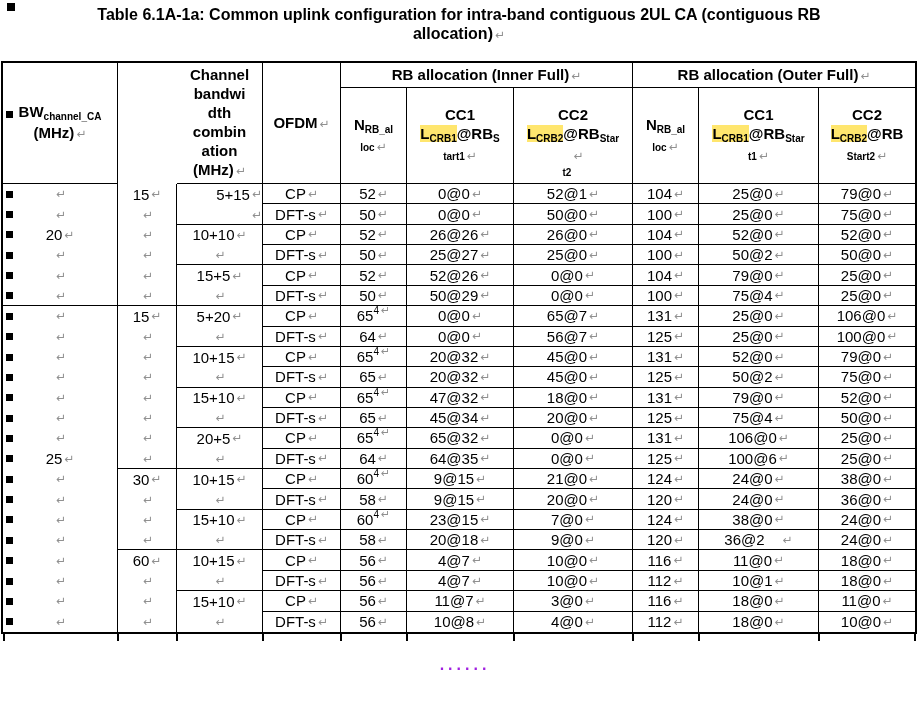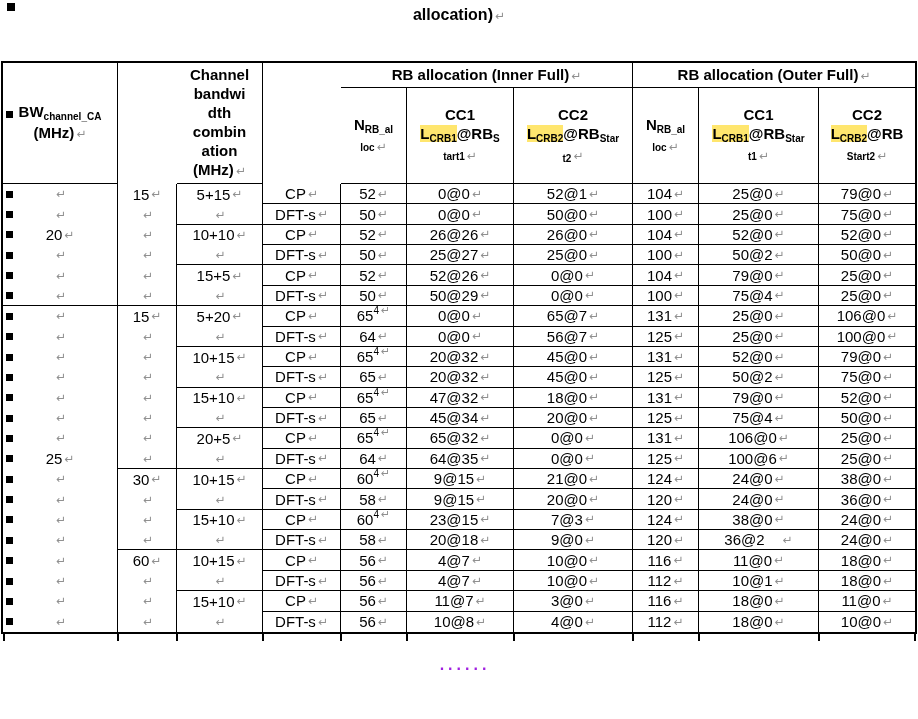--- a/index.html
+++ b/index.html
@@ -41,20 +41,21 @@
   .dots{position:absolute;top:656px;left:0;width:918px;text-align:center;
     font-weight:bold;font-size:16px;letter-spacing:4px;color:var(--dots,#A01FE0);padding-left:12px;box-sizing:border-box;}
 </style>
 </head>
 <body>
 
 <div class="page">
 
   <div class="title-bullet"></div>
   <div class="title-wrap">
+    <div>Table 6.1A-1a: Common uplink configuration for intra-band contiguous 2UL CA (contiguous RB</div>
     <div><span>allocation)</span><span class="ret">↵</span></div>
   </div>
 
   <div class="grid" id="grid">
 
     <div class="cell hdr" style="grid-area:1/1/3/2;">
       <span class="bw-bullet"></span>
       <div class="hline"><span>BW</span><span class="sub">channel_CA</span></div>
       <div class="hline"><span>(MHz)</span><span class="ret">↵</span></div>
     </div>
@@ -62,20 +63,23 @@
 
     <div class="cell hdr" style="grid-area:1/3/3/4;">
       <div class="hline">Channel</div>
       <div class="hline">bandwi</div>
       <div class="hline">dth</div>
       <div class="hline">combin</div>
       <div class="hline">ation</div>
       <div class="hline"><span>(MHz)</span><span class="ret">↵</span></div>
     </div>
 
+    <div class="cell hdr" style="grid-area:1/4/3/5;">
+      <div class="hline"><span>OFDM</span><span class="ret">↵</span></div>
+    </div>
 
     <div class="cell hdr" style="grid-area:1/5/2/8;">
       <div class="hline"><span>RB allocation (Inner Full)</span><span class="ret">↵</span></div>
     </div>
 
     <div class="cell hdr br0" style="grid-area:1/8/2/11;">
       <div class="hline"><span>RB allocation (Outer Full)</span><span class="ret">↵</span></div>
     </div>
 
     <div class="cell hdr" style="grid-area:2/5/3/6;">
@@ -85,21 +89,21 @@
 
     <div class="cell hdr" style="grid-area:2/6/3/7;">
       <div class="hline">CC1</div>
       <div class="hline"><span class="hl"><span>L</span><span class="sub">CRB1</span></span><span>@RB</span><span class="sub">S</span></div>
       <div class="hline"><span class="sub" style="top:0;">tart1</span><span class="ret">↵</span></div>
     </div>
 
     <div class="cell hdr" style="grid-area:2/7/3/8;">
       <div class="hline">CC2</div>
       <div class="hline"><span class="hl"><span>L</span><span class="sub">CRB2</span></span><span>@RB</span><span class="sub">Star</span></div>
-      <div class="hline"><span class="sub" style="top:2px;">t2</span><span class="ret">↵</span></div>
+      <div class="hline"><span class="sub" style="top:16px;">t2</span><span class="ret">↵</span></div>
     </div>
 
     <div class="cell hdr" style="grid-area:2/8/3/9;">
       <div class="hline"><span>N</span><span class="sub">RB_al</span></div>
       <div class="hline"><span class="sub" style="top:0;">loc</span><span class="ret">↵</span></div>
     </div>
 
     <div class="cell hdr" style="grid-area:2/9/3/10;">
       <div class="hline">CC1</div>
       <div class="hline"><span class="hl"><span>L</span><span class="sub">CRB1</span></span><span>@RB</span><span class="sub">Star</span></div>
@@ -315,21 +319,21 @@
         </div>
         <div class="mline">
           <span></span>
           <span class="ret">↵</span>
         </div>
         <div class="mline">
           <span></span>
           <span class="ret">↵</span>
         </div>
       </div>
-      <div class="cell mcell" style="grid-area: 3 / 3 / 5 / 4;">
+      <div class="cell mcell" style="grid-area: 3 / 3 / 5 / 4; align-items: flex-end;">
         <div class="mline">
           <span>5+15</span>
           <span class="ret">↵</span>
         </div>
         <div class="mline">
           <span></span>
           <span class="ret">↵</span>
         </div>
       </div>
       <div class="cell mcell" style="grid-area: 5 / 3 / 7 / 4;">
@@ -892,21 +896,21 @@
       <div class="cell " style="grid-area: 19 / 5 / 20 / 6;">
         <span>60</span>
         <span class="sup">4</span>
         <span class="ret rs">↵</span>
       </div>
       <div class="cell " style="grid-area: 19 / 6 / 20 / 7;">
         <span>23@15</span>
         <span class="ret">↵</span>
       </div>
       <div class="cell " style="grid-area: 19 / 7 / 20 / 8;">
-        <span>7@3</span>
+        <span>7@0</span>
         <span class="ret">↵</span>
       </div>
       <div class="cell " style="grid-area: 19 / 8 / 20 / 9;">
         <span>124</span>
         <span class="ret">↵</span>
       </div>
       <div class="cell " style="grid-area: 19 / 9 / 20 / 10;">
         <span>38@0</span>
         <span class="ret">↵</span>
       </div>

